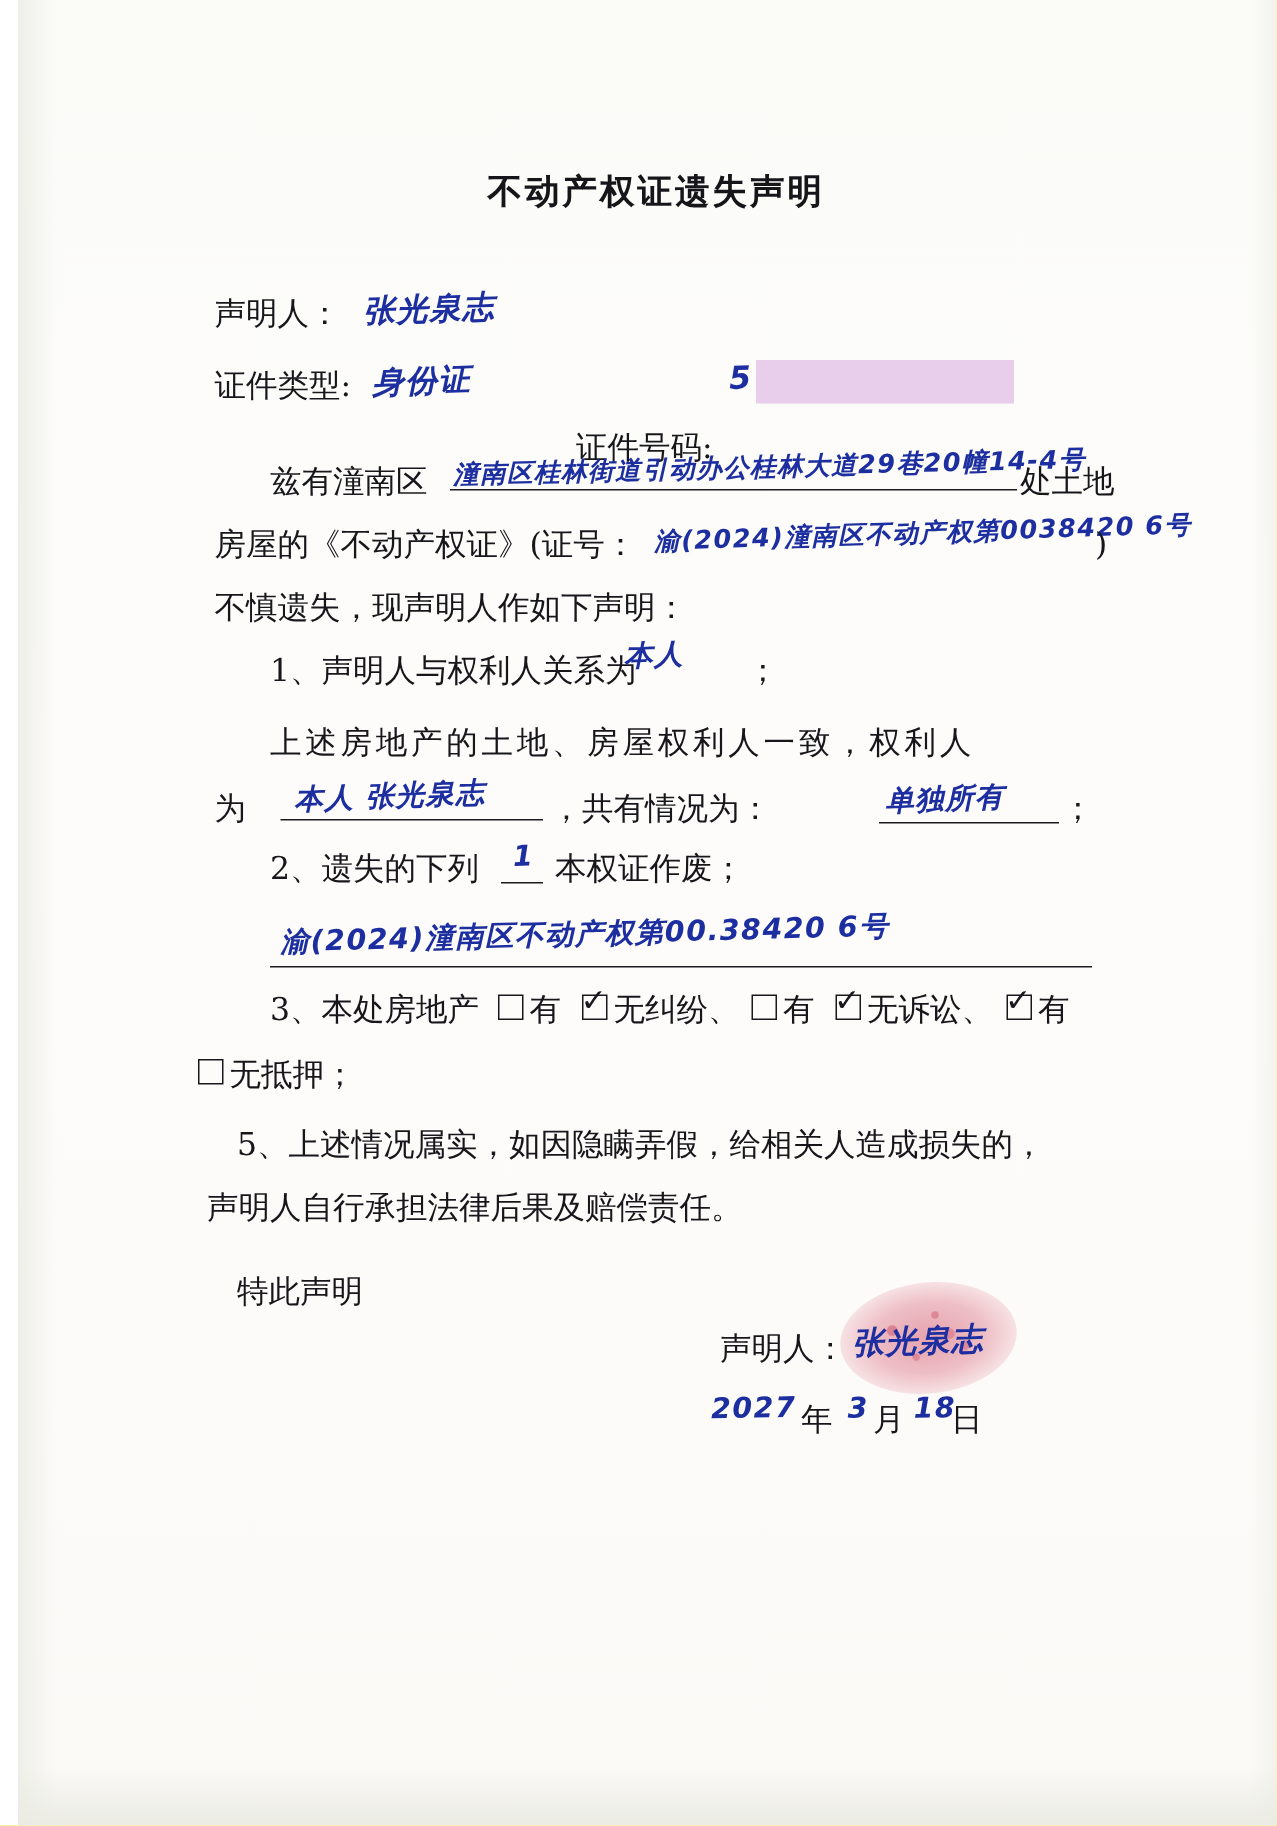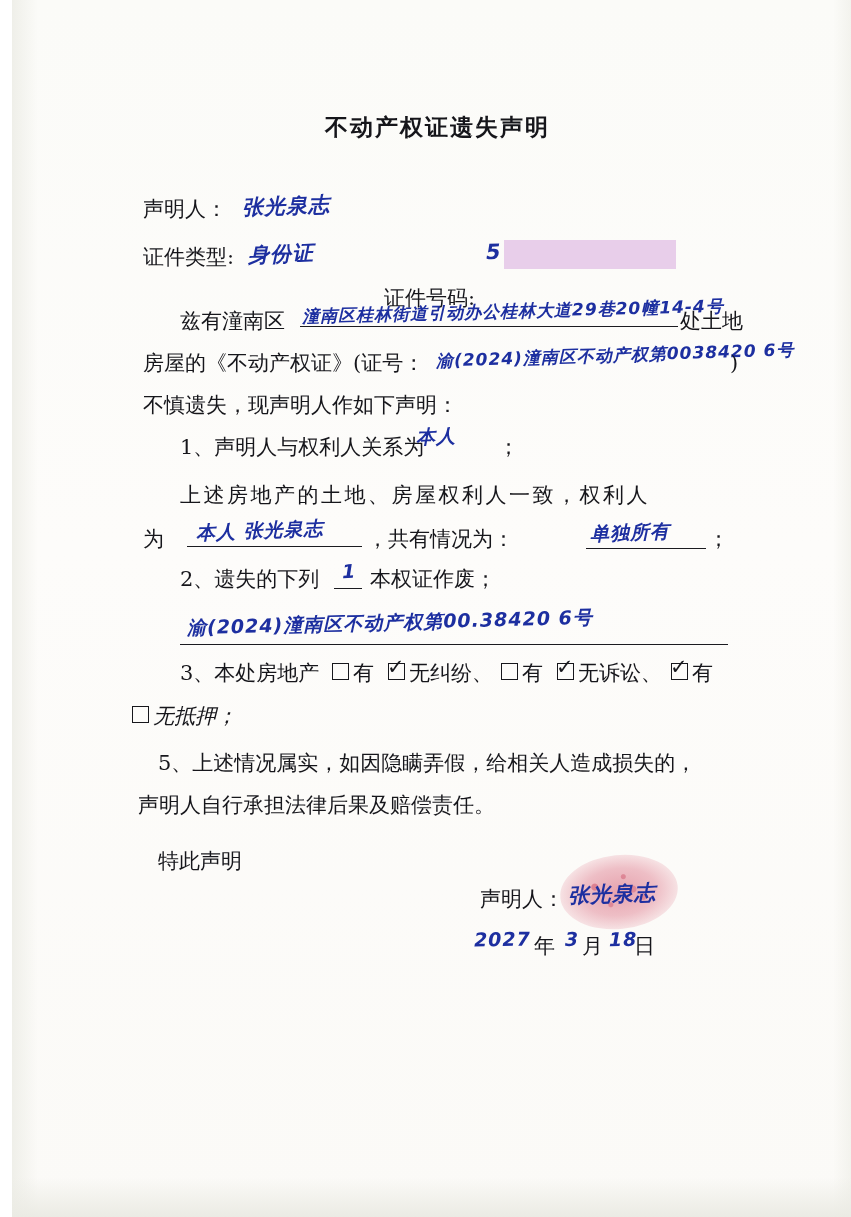--- a/index.html
+++ b/index.html
@@ -204,21 +204,21 @@
 
     <div class="checkbox" style="left:545px; top:663px;"></div>
     <div class="checkmark" style="left:544px; top:659px;">✓</div>
     <div class="body-text" style="left:566px; top:662px;">无诉讼、</div>
 
     <div class="checkbox" style="left:659px; top:663px;"></div>
     <div class="checkmark" style="left:658px; top:659px;">✓</div>
     <div class="body-text" style="left:680px; top:662px;">有</div>
 
     <div class="checkbox" style="left:120px; top:706px;"></div>
-    <div class="body-text" style="left:141px; top:705px;font-style:italic;">无抵押；</div>
+    <div class="body-text" style="left:141px; top:705px;">无抵押；</div>
 
     <div class="body-text" style="left:146px; top:752px;">5、上述情况属实，如因隐瞒弄假，给相关人造成损失的，</div>
     <div class="body-text" style="left:126px; top:794px;">声明人自行承担法律后果及赔偿责任。</div>
 
     <div class="body-text" style="left:146px; top:850px;">特此声明</div>
 
     <div class="seal" style="left:548px; top:855px;">
       <div class="seal-speckle"></div>
     </div>
 

